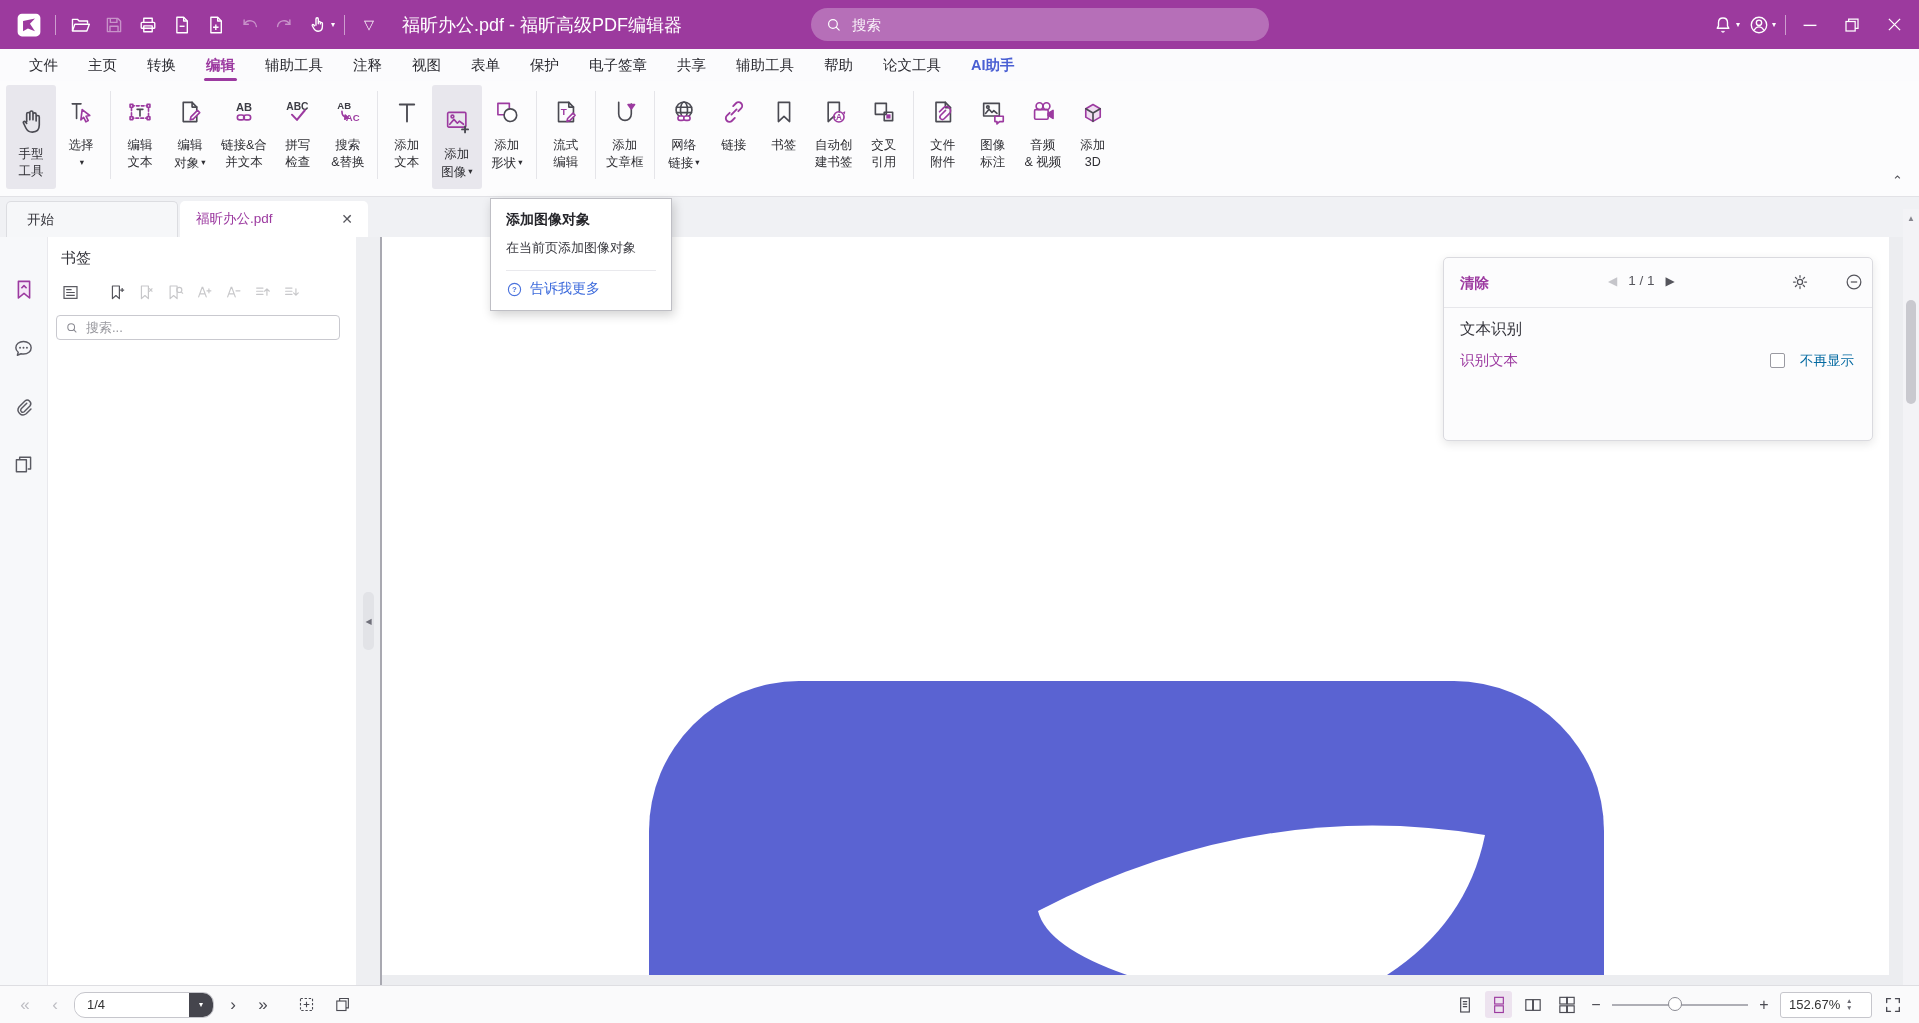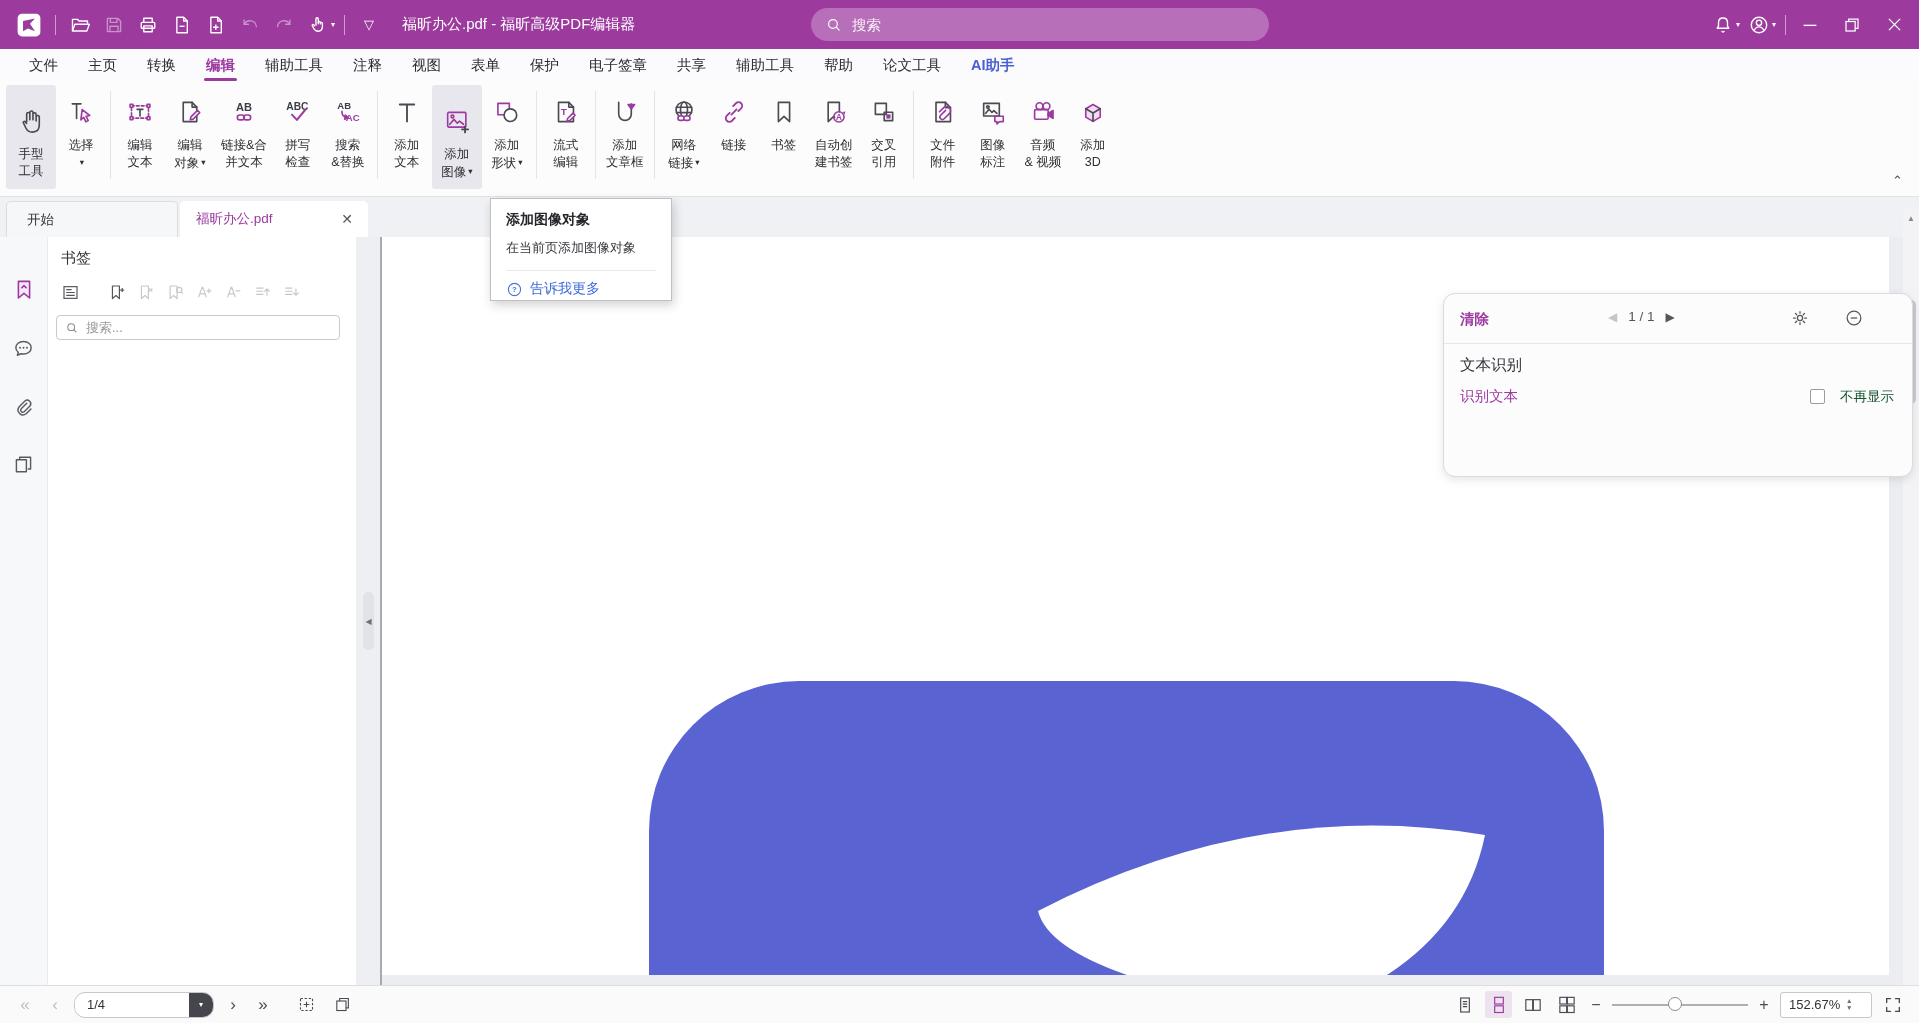--- a/index.html
+++ b/index.html
@@ -9,21 +9,21 @@
 html,body{width:1919px;height:1023px;overflow:hidden;}
 #root{position:relative;width:1919px;height:1023px;background:#fff;overflow:hidden;}
 svg{display:block;}
 
 
 .titlebar{position:absolute;left:0;top:0;width:1919px;height:49px;background:var(--tbar);display:flex;align-items:center;padding-left:10px;}
 .tb-btn{width:34px;height:34px;display:flex;align-items:center;justify-content:center;color:#fff;flex:none;}
 .tb-logo{width:38px;}
 .tb-sep{width:1px;height:20px;background:rgba(255,255,255,.5);margin:0 7px;flex:none;}
 .tb-caret{color:#fff;font-size:8px;margin:0 2px 0 -4px;flex:none;}
-.tb-title{color:#fff;font-size:15px;margin-left:16px;white-space:nowrap;}
+.tb-title{color:#fff;font-size:18px;margin-left:16px;white-space:nowrap;}
 .tb-search{position:absolute;left:811px;top:8px;width:458px;height:33px;border-radius:17px;background:rgba(255,255,255,.27);display:flex;align-items:center;padding:0 14px;gap:9px;}
 .tb-search input{background:transparent;border:0;outline:0;color:#fff;font-size:14.5px;width:100%;}
 .tb-search input::placeholder{color:rgba(255,255,255,.92);}
 .tb-right{position:absolute;right:8px;top:0;height:49px;display:flex;align-items:center;}
 
 
 .menubar{position:absolute;left:0;top:49px;width:1919px;height:32px;background:#FBFBFD;display:flex;align-items:center;padding-left:14px;}
 .menuitem{padding:0 15px;font-size:14.5px;color:#2a2a30;height:32px;line-height:32px;position:relative;white-space:nowrap;cursor:default;}
 .menuitem.active{color:var(--accent);font-weight:bold;}
 .menuitem.active::after{content:"";position:absolute;left:13px;right:13px;bottom:0;height:3px;background:var(--accent);border-radius:2px;}
@@ -83,39 +83,39 @@
 .vm.selected{background:#EDE3EF;}
 .zbtn{font-size:16px;color:#4a4a52;width:18px;text-align:center;}
 .slider{width:136px;height:27px;position:relative;}
 .slider .track{position:absolute;top:12.5px;left:0;right:0;height:2px;background:#AEAEB5;}
 .slider .thumb{position:absolute;left:56px;top:6px;width:14px;height:14px;border-radius:50%;background:#fff;border:1.5px solid #8a8a92;}
 .zoom-box{width:92px;height:26px;border:1px solid #C6C6CC;border-radius:3px;background:#fff;display:flex;align-items:center;}
 .zoom-box input{border:0;outline:0;width:62px;font-size:13px;color:#333;padding-left:8px;}
 .zoom-box .spin{display:flex;flex-direction:column;font-size:6.5px;color:#6a6a72;line-height:6.5px;margin-left:3px;}
 
 
-.tooltip{position:absolute;left:490px;top:198px;width:182px;background:#fff;border:1px solid #BFBFC5;box-shadow:2px 4px 10px rgba(0,0,0,.18);z-index:60;padding:12px 15px 2px;}
+.tooltip{position:absolute;left:490px;top:198px;width:182px;background:#fff;border:1px solid #BFBFC5;box-shadow:2px 4px 10px rgba(0,0,0,.18);z-index:60;padding:12px 15px 12px;}
 .tt-title{font-size:14px;font-weight:bold;color:#26262b;white-space:nowrap;}
 .tt-desc{font-size:13px;color:#3a3a40;margin-top:10px;white-space:nowrap;}
 .tt-link-row{border-top:1px solid #E9E9ED;margin-top:13px;padding-top:9px;display:flex;align-items:center;gap:7px;}
 .tt-link{color:var(--link);font-size:14px;}
-.notice{position:absolute;left:1443px;top:257px;width:470px;height:184px;background:#FCFCFD;border:1px solid #DADADF;border-radius:12px;box-shadow:0 3px 10px rgba(0,0,0,.10);z-index:40;margin-top:36px;}
+.notice{position:absolute;left:1443px;top:257px;width:430px;height:184px;background:#FCFCFD;border:1px solid #DADADF;border-radius:5px;box-shadow:0 3px 10px rgba(0,0,0,.10);z-index:40;}
 .nt-head{height:50px;border-bottom:1px solid #E7E7EB;position:relative;}
 .nt-clear{position:absolute;left:16px;top:16px;color:var(--accent);font-size:14.5px;font-weight:bold;}
 .nt-nav{position:absolute;left:164px;top:15px;display:flex;align-items:center;gap:11px;font-size:13.5px;color:#55555c;}
 .nt-arrow{font-size:12px;}
 .nt-arrow.dis{color:#C5C5CA;}
 .nt-gear{position:absolute;left:346px;top:14px;}
 .nt-min{position:absolute;left:400px;top:14px;}
 .nt-body{padding:11px 16px 0;}
 .nt-heading{font-size:15.5px;color:#33333a;}
 .nt-text{font-size:14px;color:#55555c;line-height:22px;margin-top:9px;width:352px;}
 .nt-foot{display:flex;justify-content:space-between;align-items:center;margin-top:11px;padding-right:2px;}
 .nt-action{color:var(--accent);font-size:14.5px;}
-.nt-dismiss{display:flex;gap:15px;align-items:center;font-size:13.5px;color:#14532d;}
+.nt-dismiss{display:flex;gap:15px;align-items:center;font-size:13.5px;color:#0369a1;}
 .checkbox{width:15px;height:15px;border:1.5px solid #9a9aa2;border-radius:2px;background:#fff;}
 </style>
 </head>
 <body>
 
 <div id="root">
 
   <div class="titlebar">
     <span class="tb-btn tb-logo">
       <svg viewBox="0 0 24 24" width="26" height="26">

